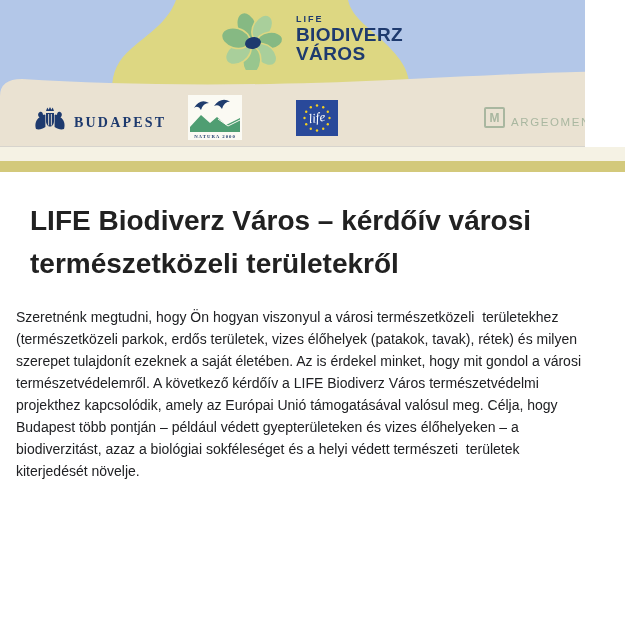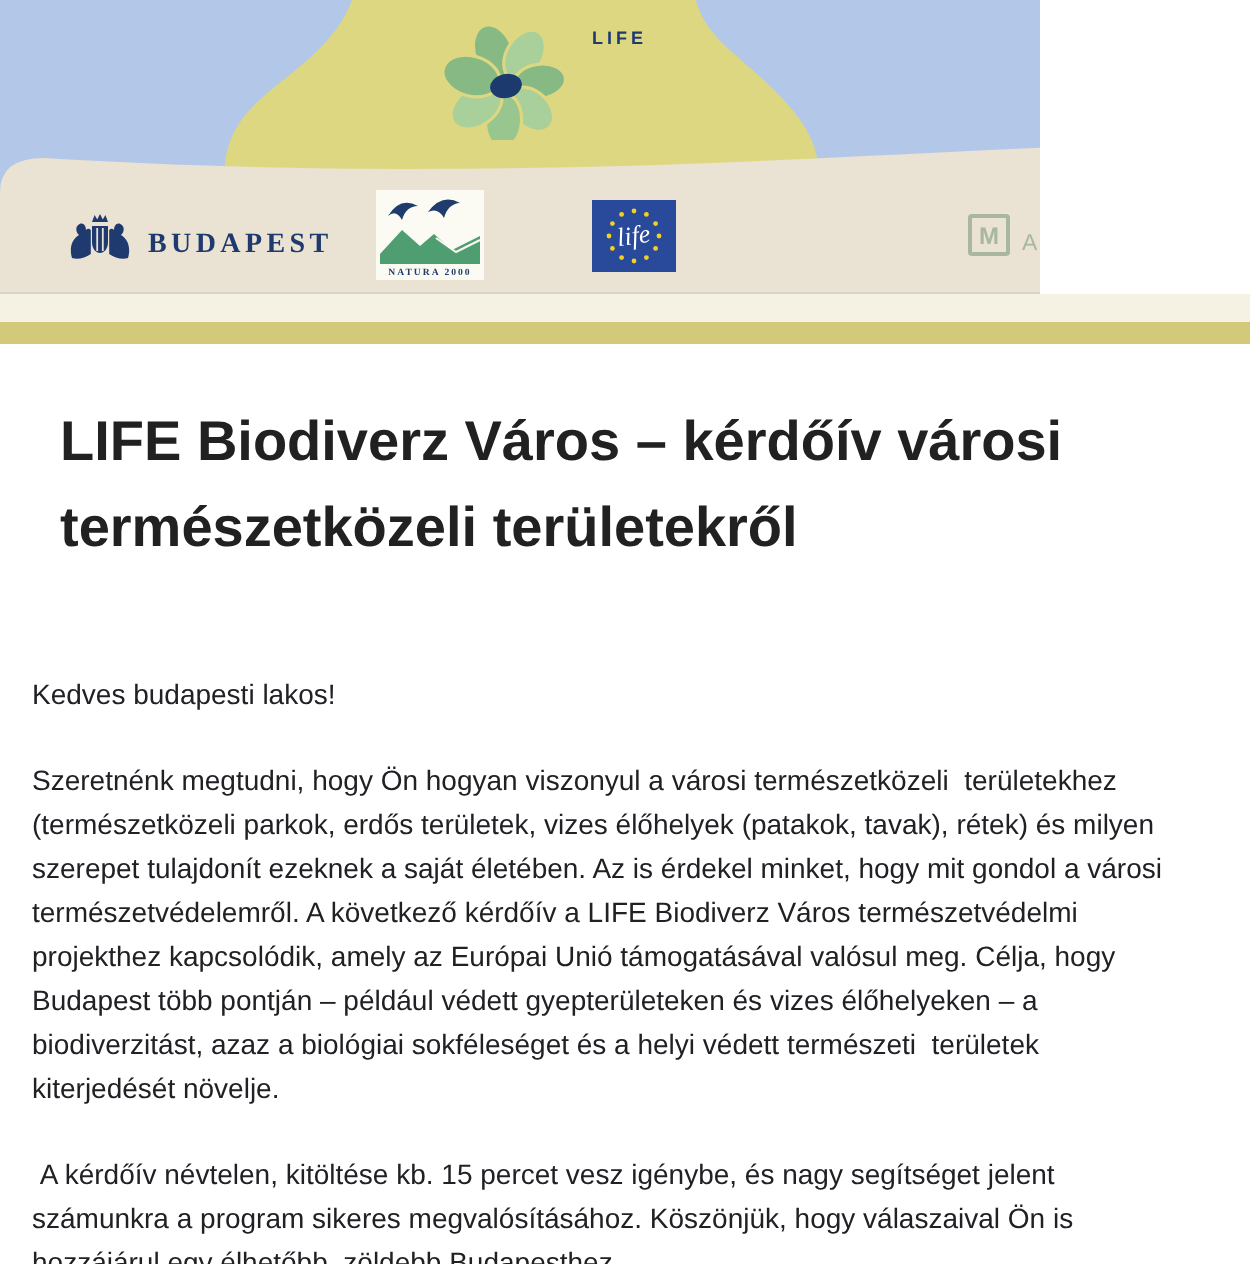--- a/index.html
+++ b/index.html
@@ -2,21 +2,21 @@
 <html><head>
 <meta charset="utf-8">
 <style>
   html,body{margin:0;padding:0;}
   body{
     width:625px;height:632px;overflow:hidden;background:#ffffff;
     font-family:"Liberation Sans",sans-serif;position:relative;
   }
   
   .header{
-    position:relative;width:520px;height:146px;background:#b3c7e8;
+    position:relative;width:585px;height:146px;background:#b3c7e8;
     border-bottom:1px solid #d7d4cd;overflow:hidden;
   }
   .header-shapes{position:absolute;left:0;top:0;width:625px;height:146px;display:block;}
   .brand{position:absolute;left:222px;top:8px;display:flex;align-items:flex-start;}
   .flower{width:64px;height:62px;display:block;}
   .brand-text{margin-left:10px;margin-top:5px;color:#1e3a6e;}
   .brand-life{font-size:9px;font-weight:700;letter-spacing:2px;line-height:12px;}
   .brand-big{font-size:19px;font-weight:800;letter-spacing:.4px;line-height:19px;}
   
   .partner{position:absolute;display:flex;align-items:flex-end;}
@@ -80,20 +80,22 @@
             <ellipse cx="0" cy="-18" rx="9.5" ry="14" fill="#a9cf9b" stroke="#ddd782" stroke-width="1.6"></ellipse>
           </g>
         <g transform="rotate(286)">
             <ellipse cx="0" cy="-18" rx="10" ry="14.5" fill="#86b983" stroke="#ddd782" stroke-width="1.6"></ellipse>
           </g>
         <ellipse cx="0" cy="0" rx="8" ry="6" fill="#1d3a6e" transform="rotate(-12)"></ellipse>
       </g>
     </svg>
     <div class="brand-text">
       <div class="brand-life">LIFE</div>
+      <div class="brand-big">BIODIVERZ</div>
+      <div class="brand-big">VÁROS</div>
     </div>
   </div>
 
   <div class="partner bp">
     <svg width="34" height="26" viewBox="0 0 34 26" aria-hidden="true">
       <g fill="#1e3a6e">
         <path d="M3 24 C1.5 19 3 14.5 6.5 12.5 C4.5 10.5 4.8 8 6.8 7 C8.8 6.2 10 8 10 10 C10.8 9.2 11.6 9.2 12.4 10 L12.4 22 C9.5 24 5.8 25 3 24 Z"></path>
         <path d="M31 24 C32.5 19 31 14.5 27.5 12.5 C29.5 10.5 29.2 8 27.2 7 C25.2 6.2 24 8 24 10 C23.2 9.2 22.4 9.2 21.6 10 L21.6 22 C24.5 24 28.2 25 31 24 Z"></path>
         <path d="M13 6 L14.3 2.5 L15.6 4.7 L17 2 L18.4 4.7 L19.7 2.5 L21 6 Z"></path>
         <path d="M13 8 L21 8 L21 16 C21 19.5 19 21.5 17 21.5 C15 21.5 13 19.5 13 16 Z"></path>
@@ -143,25 +145,21 @@
     <span class="argeo-label">ARGEOMENTUM</span>
   </div>
 </div>
 
 <div class="gap-strip"></div>
 <div class="olive-bar"></div>
 
 <div class="content">
   <h1 class="page-title">LIFE Biodiverz Város – kérdőív városi
 természetközeli területekről</h1>
-  <p class="para greeting">Kedves budapesti lakos!</p>
   <p class="para">Szeretnénk megtudni, hogy Ön hogyan viszonyul a városi természetközeli  területekhez
 (természetközeli parkok, erdős területek, vizes élőhelyek (patakok, tavak), rétek) és milyen
 szerepet tulajdonít ezeknek a saját életében. Az is érdekel minket, hogy mit gondol a városi
 természetvédelemről. A következő kérdőív a LIFE Biodiverz Város természetvédelmi
 projekthez kapcsolódik, amely az Európai Unió támogatásával valósul meg. Célja, hogy
 Budapest több pontján – például védett gyepterületeken és vizes élőhelyeken – a
 biodiverzitást, azaz a biológiai sokféleséget és a helyi védett természeti  területek
 kiterjedését növelje.</p>
-  <p class="para"> A kérdőív névtelen, kitöltése kb. 15 percet vesz igénybe, és nagy segítséget jelent
-számunkra a program sikeres megvalósításához. Köszönjük, hogy válaszaival Ön is
-hozzájárul egy élhetőbb, zöldebb Budapesthez.</p>
 </div>
 
 </body></html>

